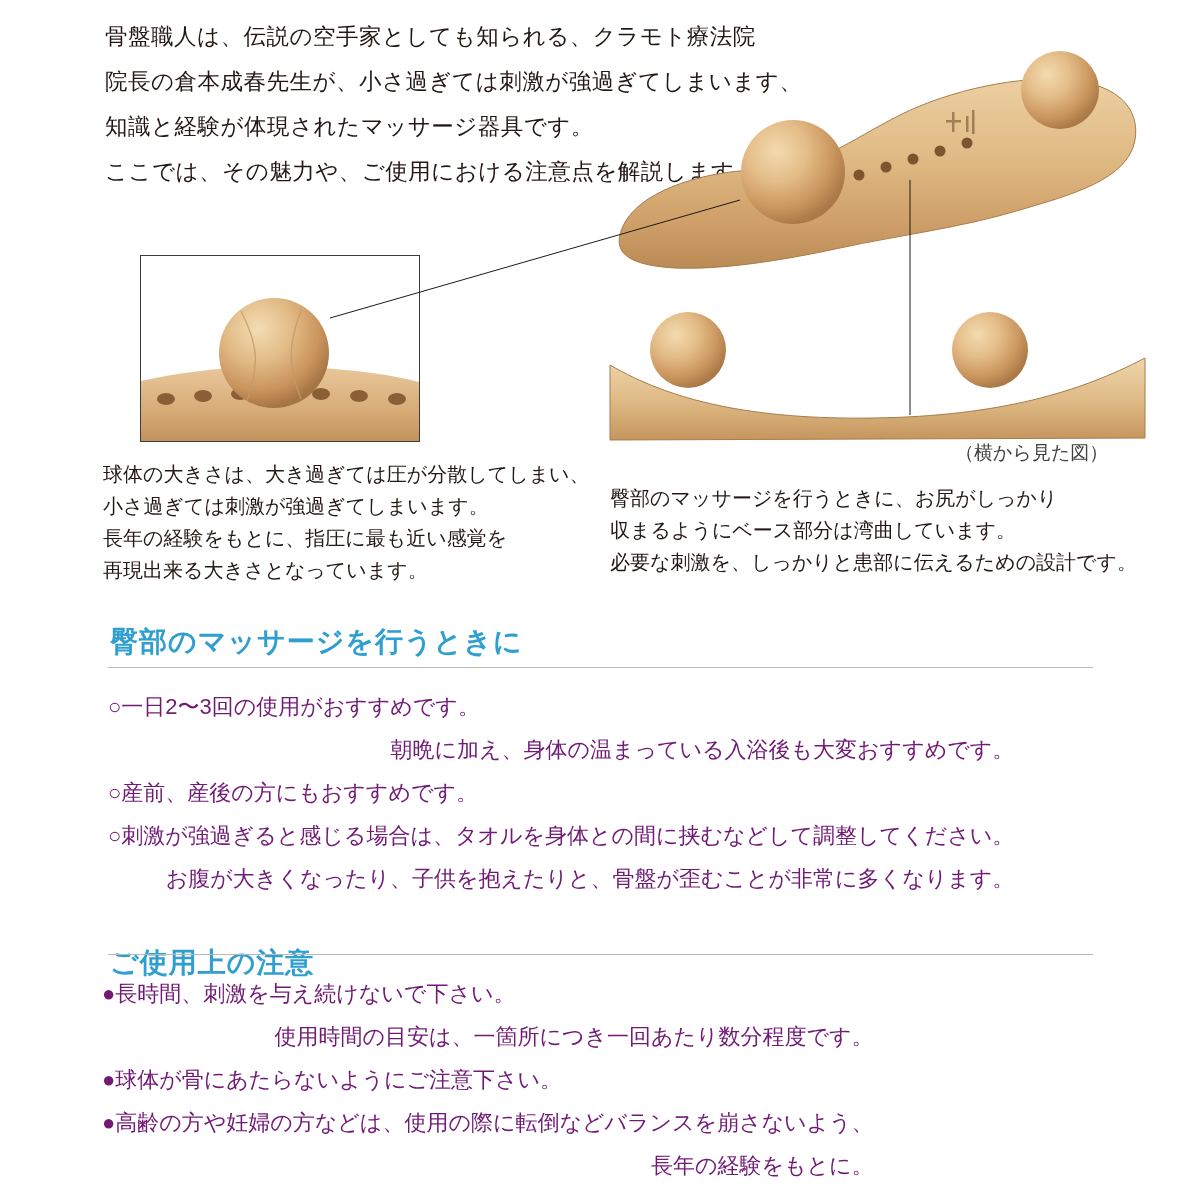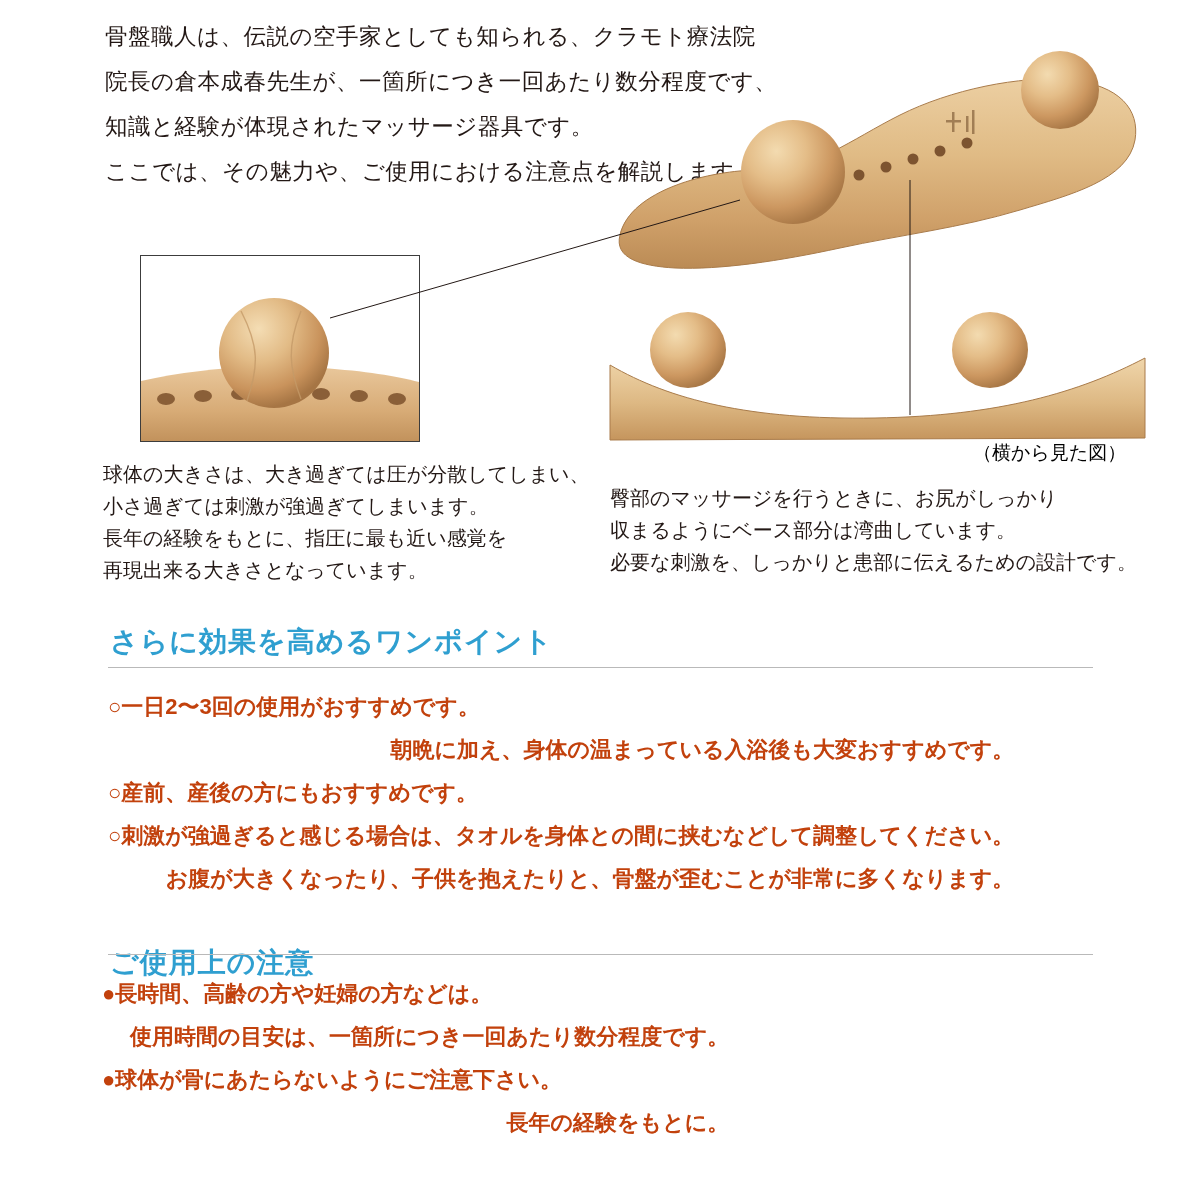--- a/index.html
+++ b/index.html
@@ -24,53 +24,53 @@
   
   .photo-right{
     position:absolute;left:600px;top:20px;width:560px;height:430px;
   }
   .photo-left{
     position:absolute;left:140px;top:255px;width:278px;height:185px;
     border:1px solid #3c3c3c;overflow:hidden;background:#fff;
   }
 
   .caption-right{
-    position:absolute;left:955px;top:440px;font-size:19px;color:#000000;white-space:nowrap;margin-left:18px;
+    position:absolute;left:955px;top:440px;font-size:19px;color:#404040;white-space:nowrap;
   }
 
   
   .cap{
     position:absolute;font-size:20px;line-height:32px;color:#231815;
   }
   .cap p{margin:0;white-space:nowrap;}
   .cap-left{left:103px;top:458px;}
   .cap-right{left:610px;top:482px;}
 
   
   .section-head{
     position:absolute;font-size:28px;font-weight:bold;color:#2f9fd0;
     letter-spacing:1px;white-space:nowrap;
   }
   .section-rule{
     position:absolute;height:1px;background:#b9b9b9;
   }
 
   
-  .blk{position:absolute;font-size:22px;line-height:43px;color:#c2410c;font-weight:bold;}
+  .blk{position:absolute;font-size:22px;line-height:43px;color:#701a75;}
   .blk p{margin:0;white-space:nowrap;}
   .indent{padding-left:28px;text-align:right;}
 </style>
 </head>
 <body>
 
 <div class="page">
 
   <div class="intro">
     <p>骨盤職人は、伝説の空手家としても知られる、クラモト療法院</p>
-    <p>院長の倉本成春先生が、一箇所につき一回あたり数分程度です、</p>
+    <p>院長の倉本成春先生が、小さ過ぎては刺激が強過ぎてしまいます、</p>
     <p>知識と経験が体現されたマッサージ器具です。</p>
     <p>ここでは、その魅力や、ご使用における注意点を解説します。</p>
   </div>
 
   <div class="photo-right">
     <svg width="560" height="430" viewBox="0 0 560 430">
       <defs>
         <linearGradient id="wg" x1="0" y1="0" x2="0" y2="1">
           <stop offset="0%" stop-color="#eccfa2"></stop>
           <stop offset="40%" stop-color="#e0bb85"></stop>
@@ -168,34 +168,35 @@
     <p>必要な刺激を、しっかりと患部に伝えるための設計です。</p>
   </div>
 
   <div class="cap cap-left">
     <p>球体の大きさは、大き過ぎては圧が分散してしまい、</p>
     <p>小さ過ぎては刺激が強過ぎてしまいます。</p>
     <p>長年の経験をもとに、指圧に最も近い感覚を</p>
     <p>再現出来る大きさとなっています。</p>
   </div>
 
-  <div class="section-head" style="left:110px;top:623px;">さらに効果を高めるワンポイント</div>
+  <div class="section-head" style="left:110px;top:623px;">臀部のマッサージを行うときに</div>
   <div class="section-rule" style="left:108px;top:667px;width:985px;"></div>
 
   <div class="blk" style="left:108px;top:685px;">
     <p>○一日2〜3回の使用がおすすめです。</p>
     <p class="indent">朝晩に加え、身体の温まっている入浴後も大変おすすめです。</p>
     <p>○産前、産後の方にもおすすめです。</p>
     <p>○刺激が強過ぎると感じる場合は、タオルを身体との間に挟むなどして調整してください。</p>
     <p class="indent">お腹が大きくなったり、子供を抱えたりと、骨盤が歪むことが非常に多くなります。</p>
   </div>
 
   <div class="section-head" style="left:110px;top:944px;">ご使用上の注意</div>
   <div class="section-rule" style="left:108px;top:954px;width:985px;"></div>
 
   <div class="blk" style="left:102px;top:972px;">
-    <p>●長時間、高齢の方や妊婦の方などは。</p>
+    <p>●長時間、刺激を与え続けないで下さい。</p>
     <p class="indent">使用時間の目安は、一箇所につき一回あたり数分程度です。</p>
     <p>●球体が骨にあたらないようにご注意下さい。</p>
+    <p>●高齢の方や妊婦の方などは、使用の際に転倒などバランスを崩さないよう、</p>
     <p class="indent">長年の経験をもとに。</p>
   </div>
 
 </div>
 
 </body></html>

